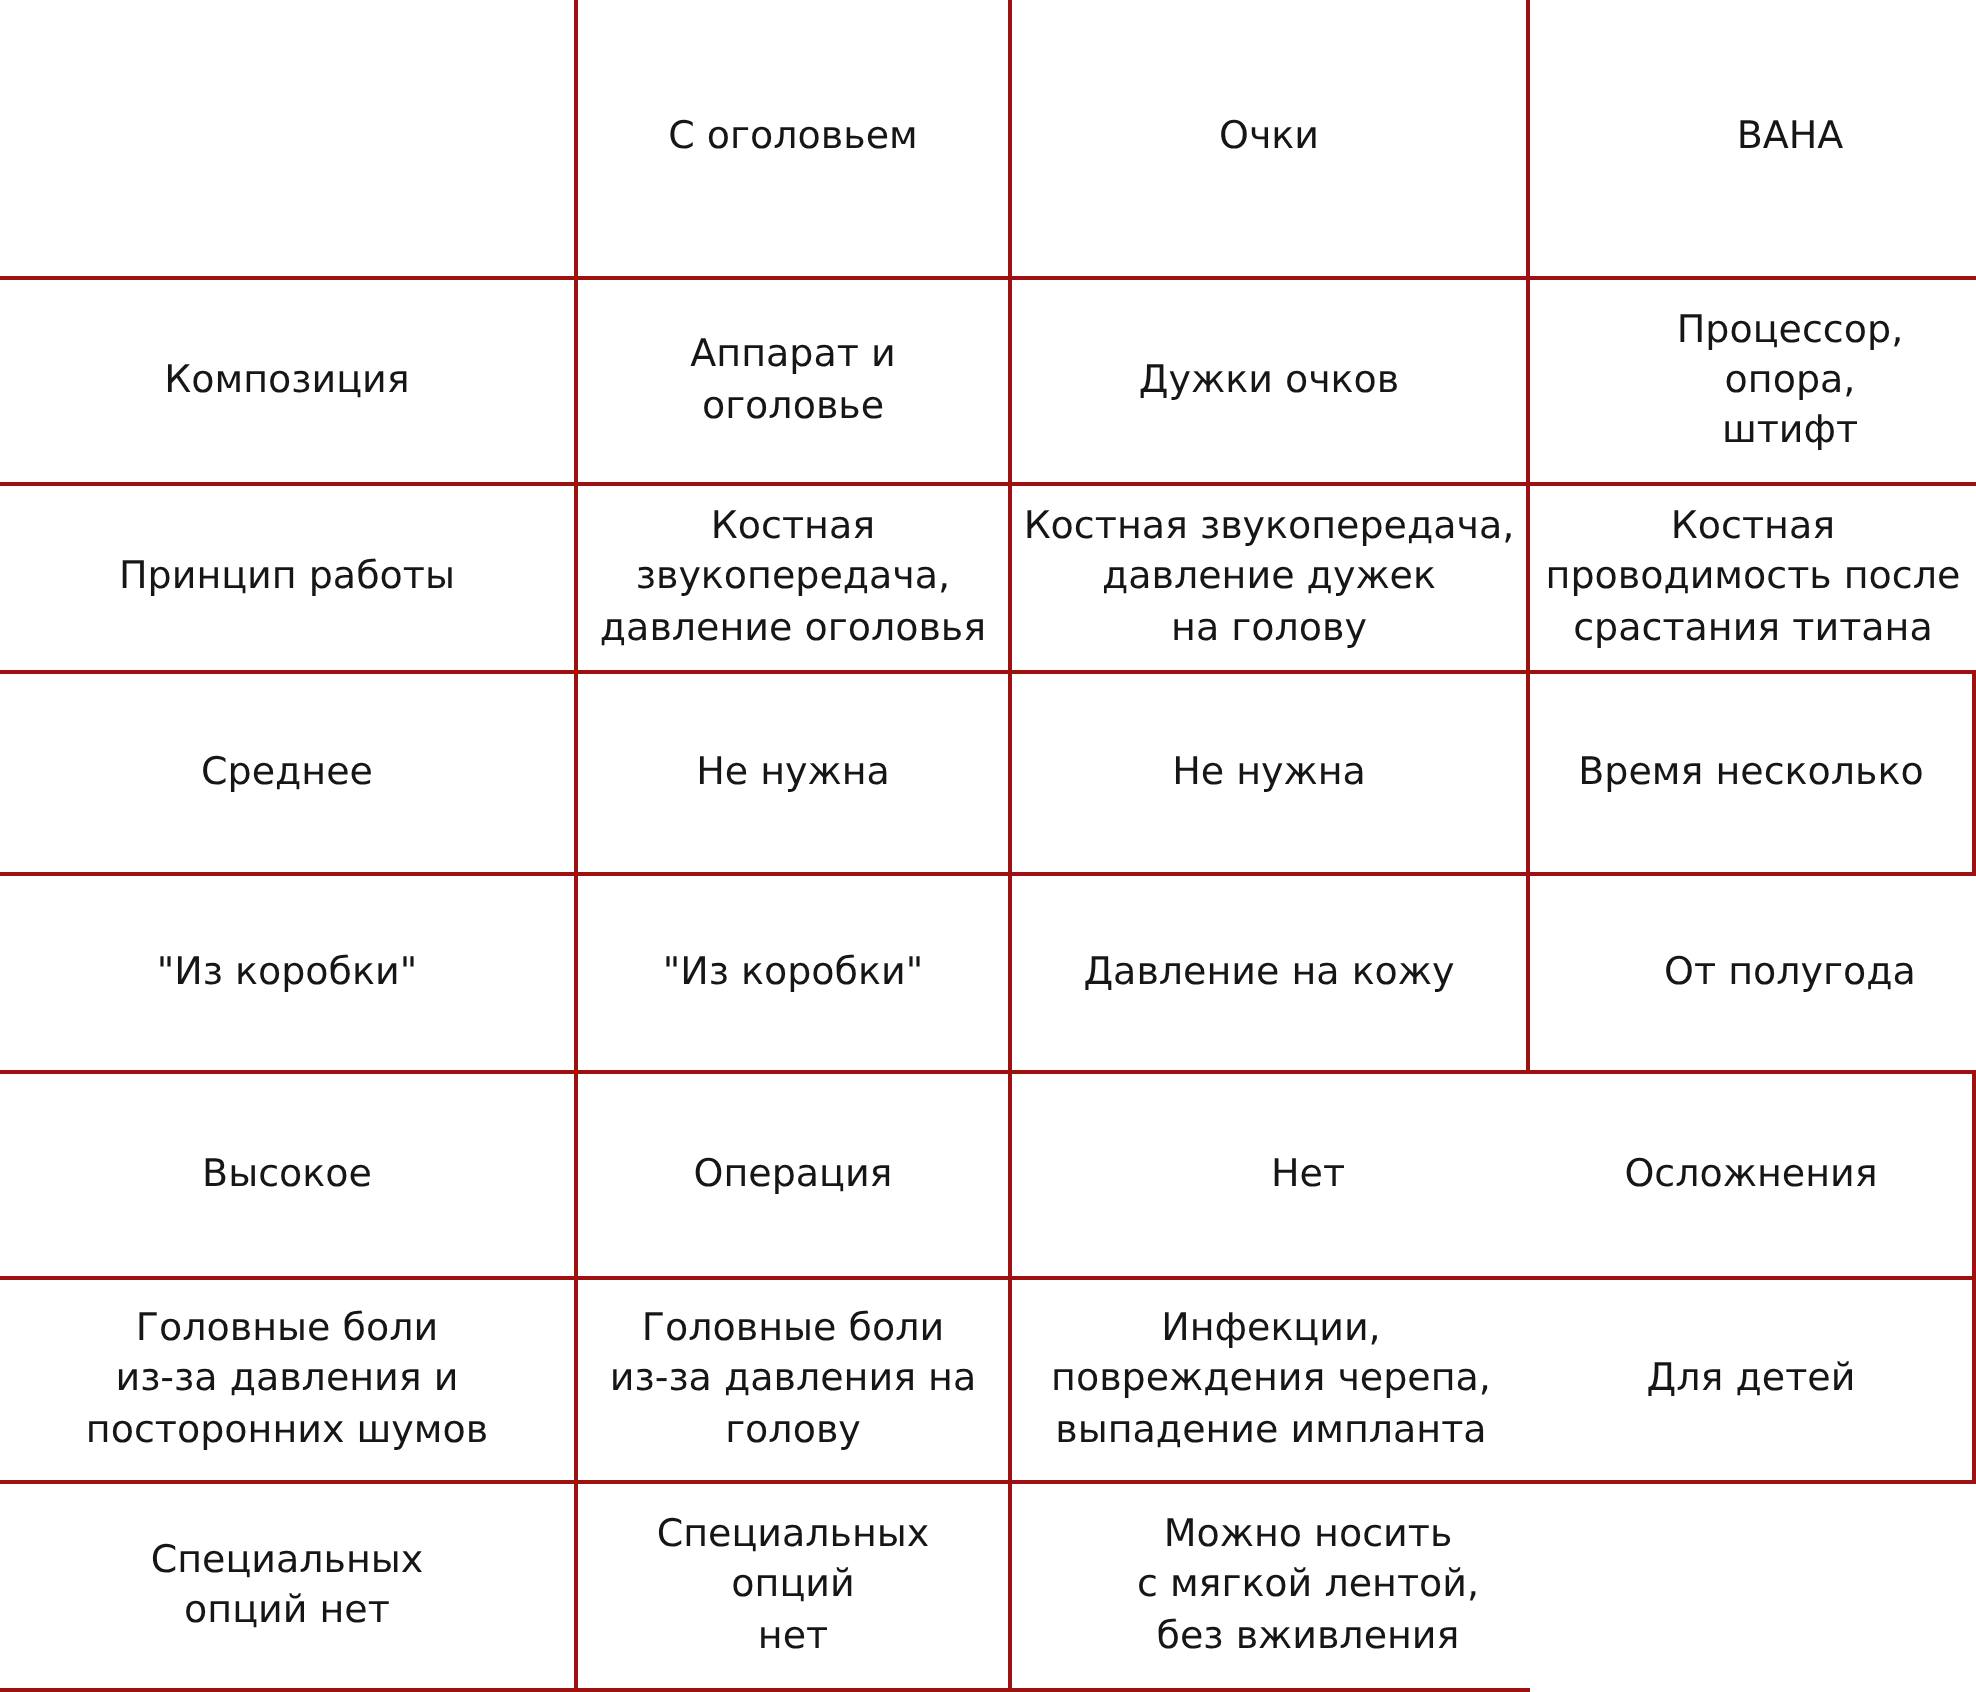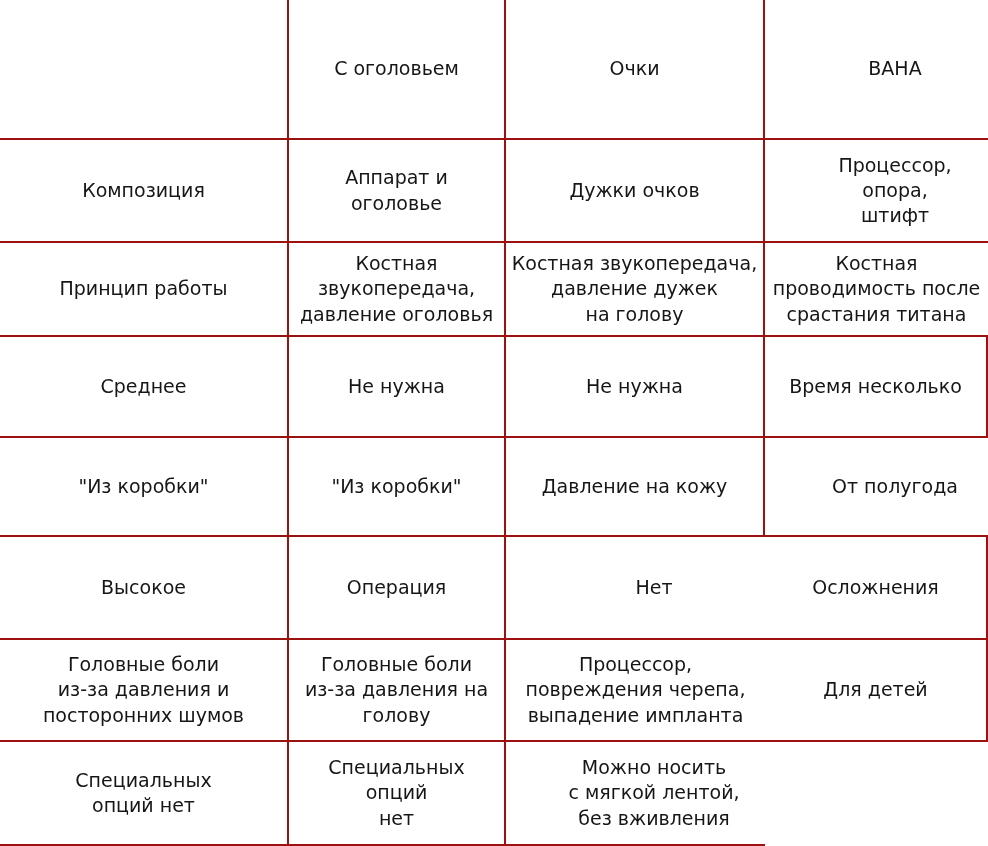--- a/index.html
+++ b/index.html
@@ -75,21 +75,21 @@
   <div class="cell">Операция</div>
   <div class="cell last-col">Нет</div>
 
   <div class="cell">Осложнения</div>
   <div class="cell tight">Головные боли
 из-за давления и
 посторонних шумов</div>
   <div class="cell">Головные боли
 из-за давления на
 голову</div>
-  <div class="cell tight last-col">Процессор,
+  <div class="cell tight last-col">Инфекции,
 повреждения черепа,
 выпадение импланта</div>
 
   <div class="cell">Для детей</div>
   <div class="cell">Специальных
 опций нет</div>
   <div class="cell">Специальных опций
 нет</div>
   <div class="cell last-col">Можно носить
 с мягкой лентой,

